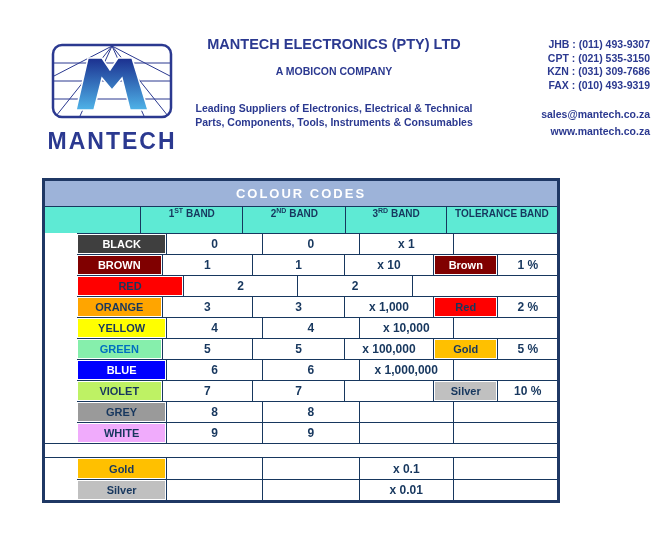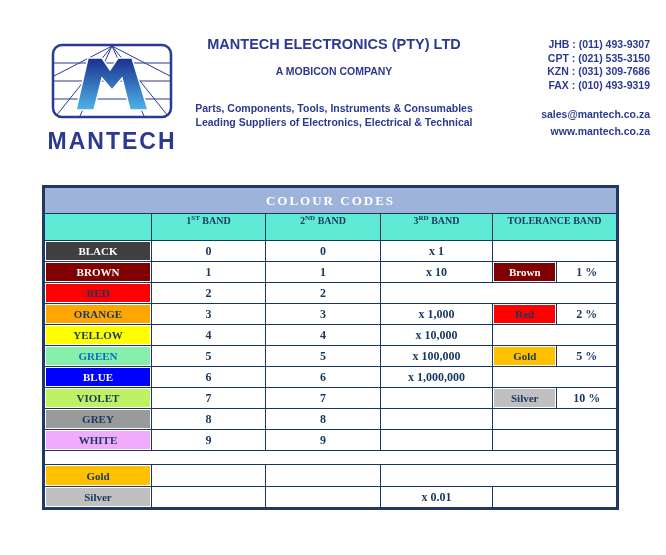--- a/index.html
+++ b/index.html
@@ -24,39 +24,39 @@
   .tagline { font-size:10.5px; font-weight:bold; margin-top:24px; line-height:14px; }
 
   .contact-block { position:absolute; right:16px; top:38px; text-align:right;
                    font-family:"Liberation Sans", sans-serif; color:#2B3990; }
   .contact-line { font-size:10.5px; font-weight:bold; line-height:13.5px; }
   .email-line { font-size:10.5px; font-weight:bold; margin-top:16px; }
   .web-line { font-size:10.5px; font-weight:bold; margin-top:5px; }
 
   
   .codes-table {
-    position:absolute; left:42px; top:185px; width:577px;
+    position:absolute; left:42px; top:178px; width:518px;
     border:3px solid #1F3864; background:#fff;
-    font-family:Liberation Serif, serif;
+    font-family:Liberation Sans, sans-serif;
   }
   .title-row {
     height:25px; background:#9DB3D9; color:#ffffff;
     display:flex; align-items:center; justify-content:center;
     font-size:13px; font-weight:bold; letter-spacing:2px;
   }
   .hdr-row { display:flex; height:27px; border-top:1px solid #17375E; }
   .hdr-cell {
     background:#5eead4; color:#17375E; font-size:10px; font-weight:bold;
     display:flex; align-items:flex-start; justify-content:center;
     border-left:1px solid #17375E;
   }
   .hdr-cell:first-child { border-left:none; }
   .hdr-cell sup { font-size:7px; }
 
-  .row { display:flex; height:21px; border-top:1px solid #17375E; }
+  .row { display:flex; height:21px; border-top:1px solid #17375E;margin-left:32px; }
   .cell {
     display:flex; align-items:center; justify-content:center;
     border-left:1px solid #17375E; background:#fff;
     color:#17375E; font-size:12px; font-weight:bold;
   }
   .cell:first-child { border-left:none; }
   .c-label { width:106px; padding:1px; }
   .c-b1 { width:114px; }
   .c-b2 { width:115px; }
   .c-b3 { width:112px; }
@@ -98,22 +98,22 @@
       </g>
       <path d="M 26,68 L 38,16 L 52,16 L 60,28 L 68,16 L 82,16 L 98,68 L 80,68 L 72,36 L 62,48 L 52,36 L 44,68 Z" fill="url(#mGrad)" stroke="#ffffff" stroke-width="1.5"></path>
     </svg>
     <div class="logo-word">MANTECH</div>
   </div>
 
   <div class="center-block">
     <div class="company-name">MANTECH ELECTRONICS (PTY) LTD</div>
     <div class="subtitle">A MOBICON COMPANY</div>
     <div class="tagline">
+      <div>Leading Suppliers of Electronics, Electrical &amp; Technical</div>
       <div>Parts, Components, Tools, Instruments &amp; Consumables</div>
-      <div>Leading Suppliers of Electronics, Electrical &amp; Technical</div>
     </div>
   </div>
 
   <div class="contact-block">
     <div class="contact-line"><span>JHB</span> : <span>(011) 493-9307</span></div>
     <div class="contact-line"><span>CPT</span> : <span>(021) 535-3150</span></div>
     <div class="contact-line"><span>KZN</span> : <span>(031) 309-7686</span></div>
     <div class="contact-line"><span>FAX</span> : <span>(010) 493-9319</span></div>
     <div class="email-line">sales@mantech.co.za</div>
     <div class="web-line">www.mantech.co.za</div>
@@ -260,20 +260,21 @@
 
     <div class="spacer-row"></div>
 
     <div class="extra-rows">
         <div class="row">
           <div class="cell c-label">
             <div class="swatch" style="background: rgb(255, 192, 0); color: rgb(23, 55, 94);">Gold</div>
           </div>
           <div class="cell c-b1"></div>
           <div class="cell c-b2"></div>
+          <div class="cell c-b3">x 0.1</div>
           <div class="cell c-tol"></div>
         </div>
         <div class="row">
           <div class="cell c-label">
             <div class="swatch" style="background: rgb(192, 192, 192); color: rgb(23, 55, 94);">Silver</div>
           </div>
           <div class="cell c-b1"></div>
           <div class="cell c-b2"></div>
           <div class="cell c-b3">x 0.01</div>
           <div class="cell c-tol"></div>

